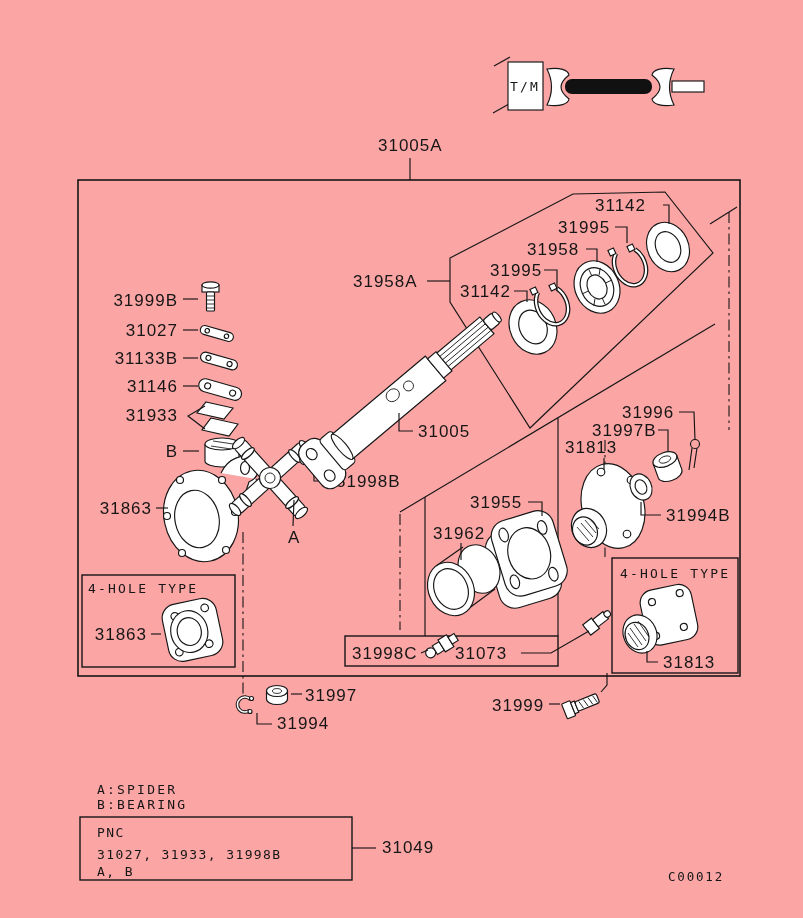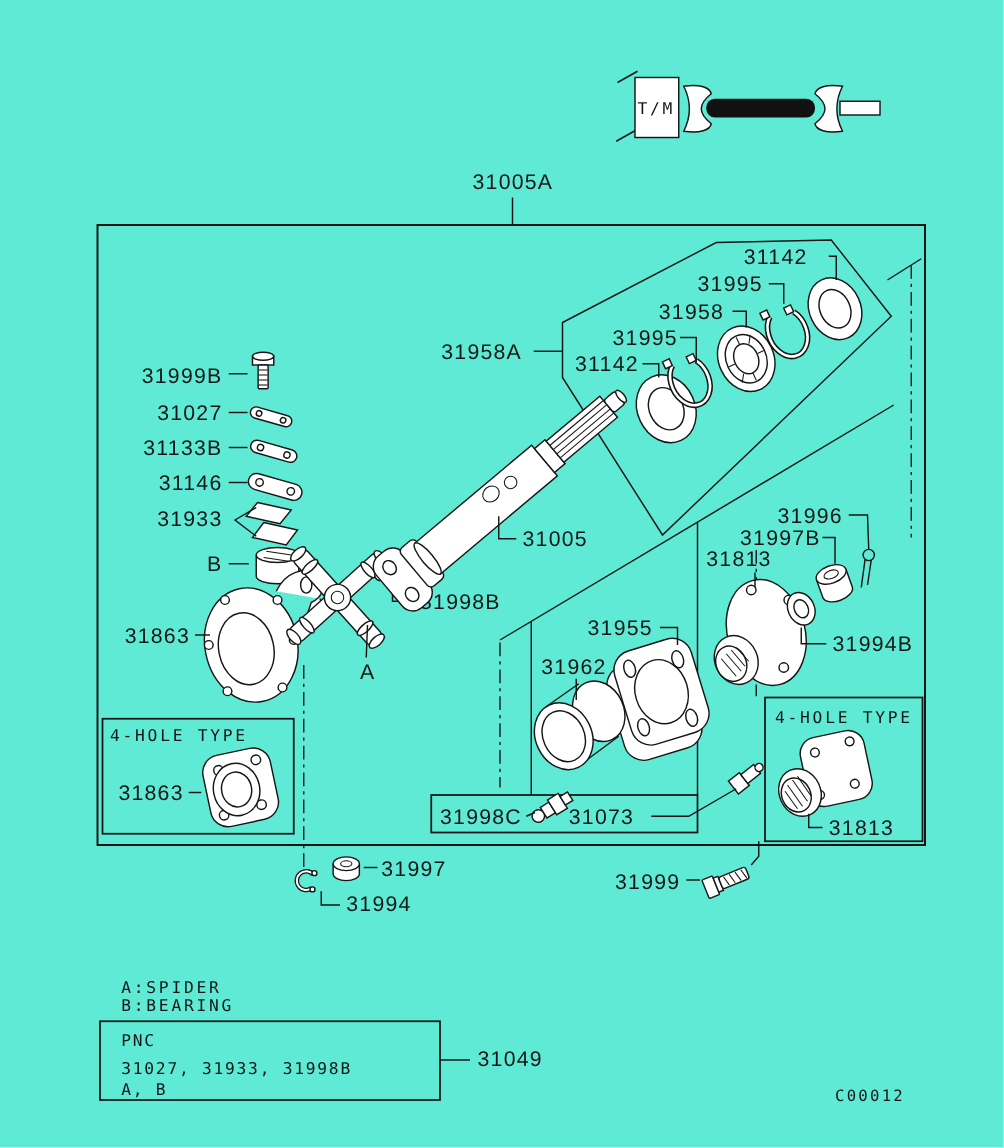--- a/index.html
+++ b/index.html
@@ -1,16 +1,16 @@
 <!DOCTYPE html>
 <html><head>
 <meta charset="utf-8">
 <style>
   html,body{margin:0;padding:0;background:#fff;}
-  .page{position:relative;width:803px;height:918px;background:#5eead4;overflow:hidden;}
+  .page{position:relative;width:803px;height:918px;background:#fca5a5;overflow:hidden;}
   svg{display:block;}
   .pn{font-family:"Liberation Sans",sans-serif;font-size:17px;letter-spacing:1px;fill:#161616;}
   .mono{font-family:"DejaVu Sans Mono",monospace;font-size:13px;letter-spacing:2.2px;fill:#161616;}
   .mono2{font-family:"DejaVu Sans Mono",monospace;font-size:13px;letter-spacing:1.4px;fill:#161616;}
   .mono-sm{font-family:"DejaVu Sans Mono",monospace;font-size:12.5px;letter-spacing:1.8px;fill:#161616;}
   .ln{stroke:#161616;stroke-width:1.15;fill:none;}
   .thin{stroke:#161616;stroke-width:0.85;fill:none;}
   .frame{stroke:#161616;stroke-width:1.6;fill:none;}
   .box{stroke:#161616;stroke-width:1.4;fill:none;}
   .part{fill:#ffffff;stroke:#161616;stroke-width:1.15;}

